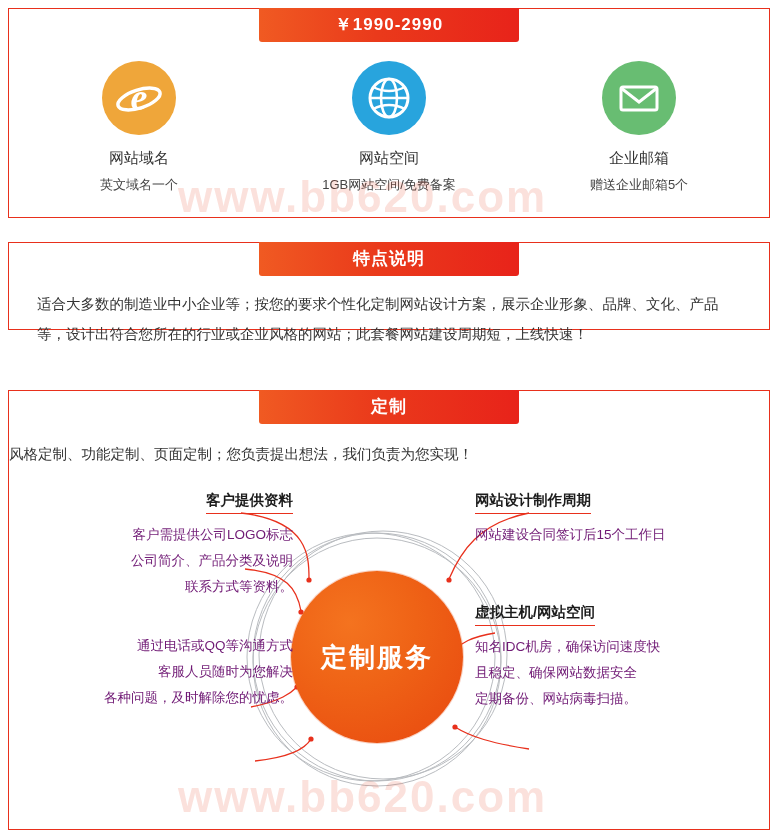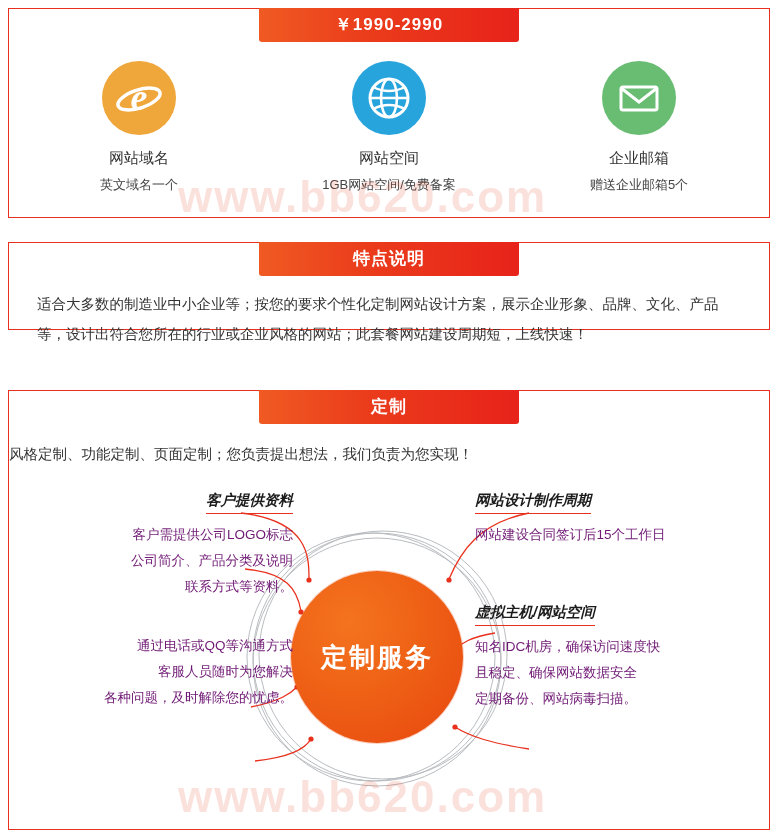--- a/index.html
+++ b/index.html
@@ -150,21 +150,20 @@
 
   #b-kehu  { left: 22px;  top: 30px;  width: 262px; }
   #b-shou  { left: 14px;  top: 172px; width: 270px; }
   #b-sheji { left: 466px; top: 30px;  width: 290px; }
   #b-xuni  { left: 466px; top: 142px; width: 290px; }
 
   .underline-head {
     display: inline-block;
     border-bottom: 1.5px solid #e8301c;
     padding-bottom: 3px;
-    font-style: italic;
   }
 
   
   .wm {
     position: absolute;
     font-size: 44px;
     font-weight: bold;
     color: rgba(232, 70, 40, 0.16);
     letter-spacing: 2px;
     white-space: nowrap;

